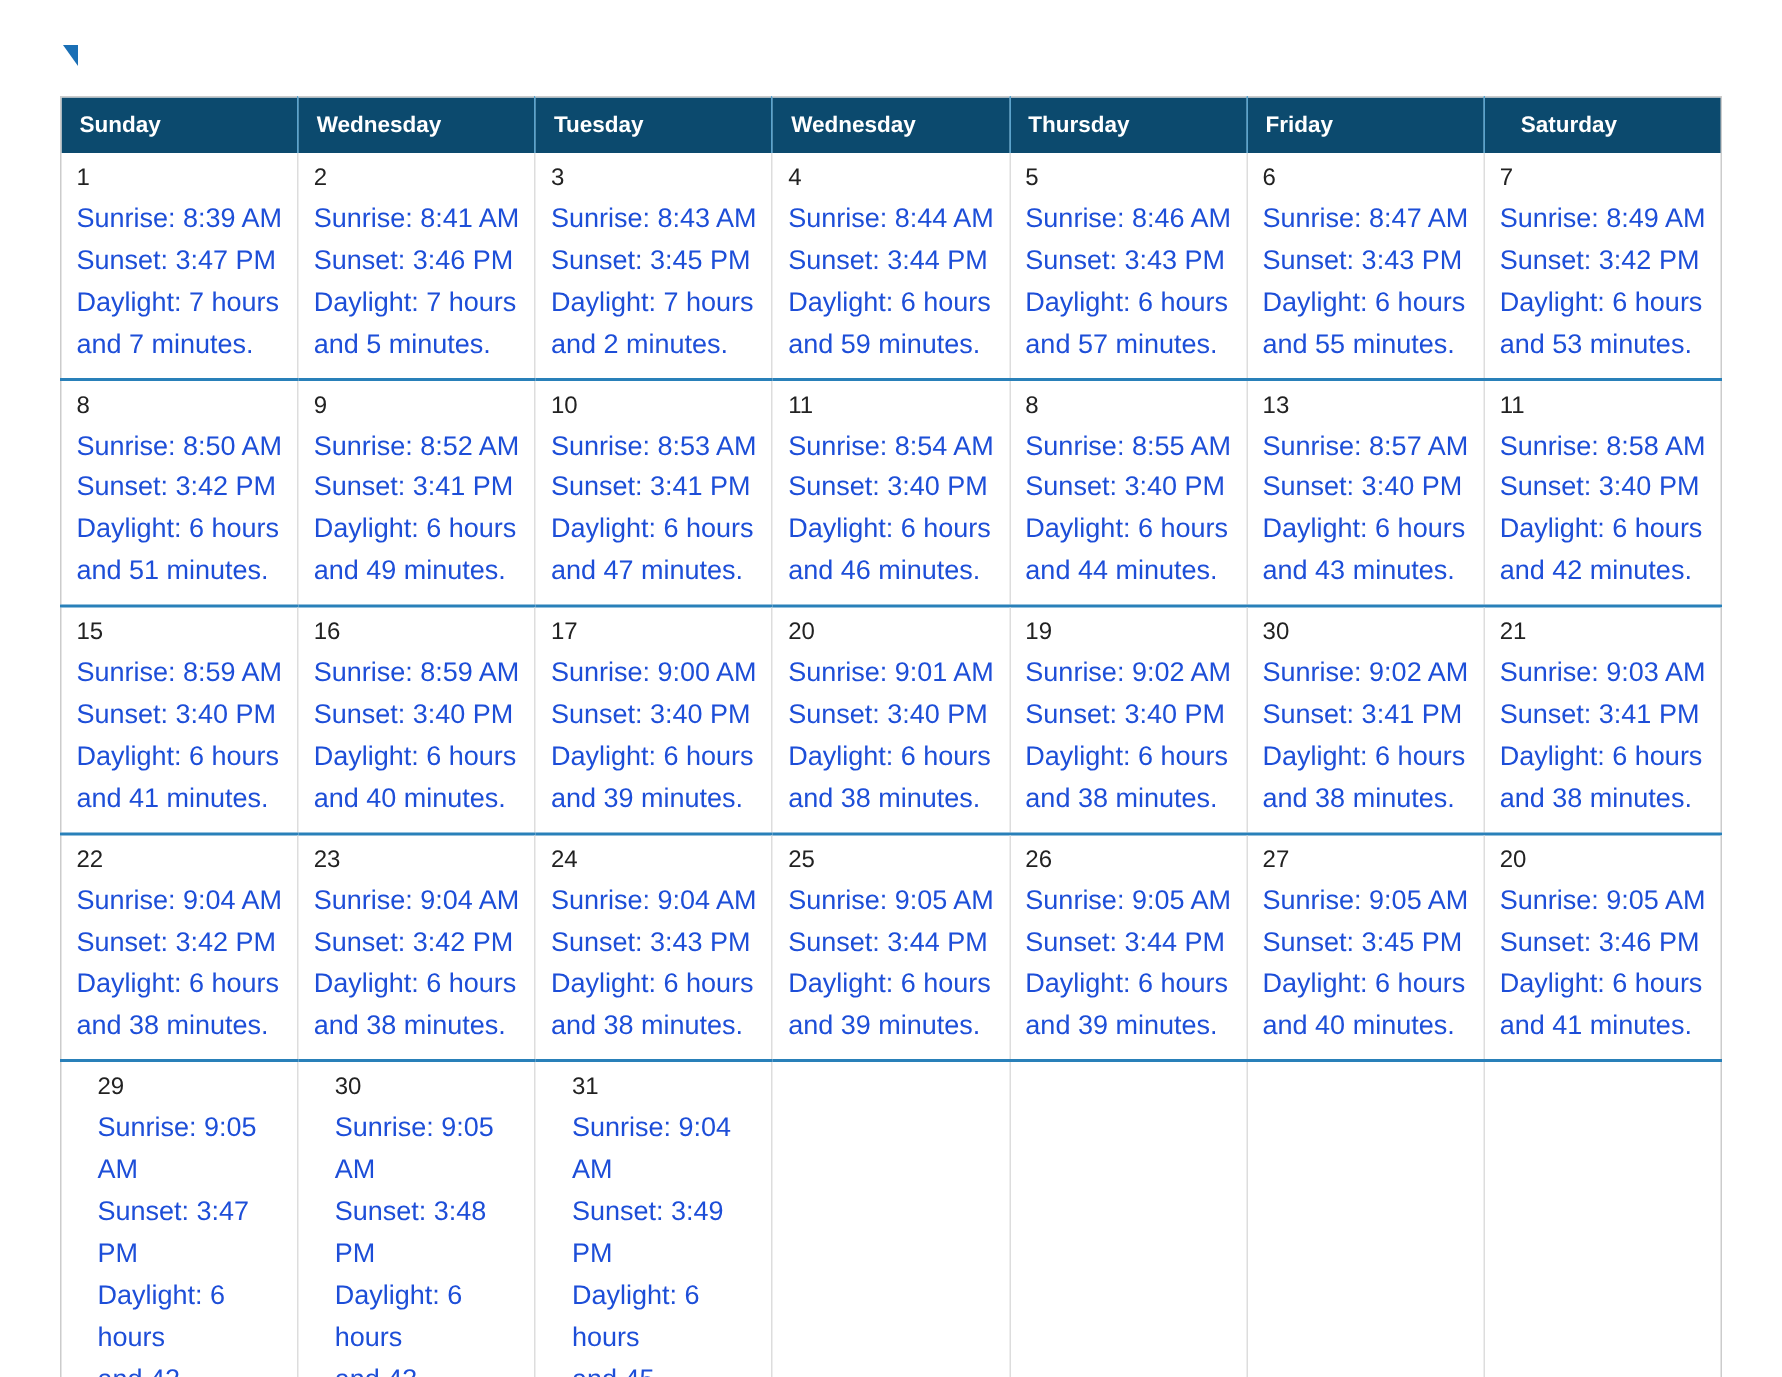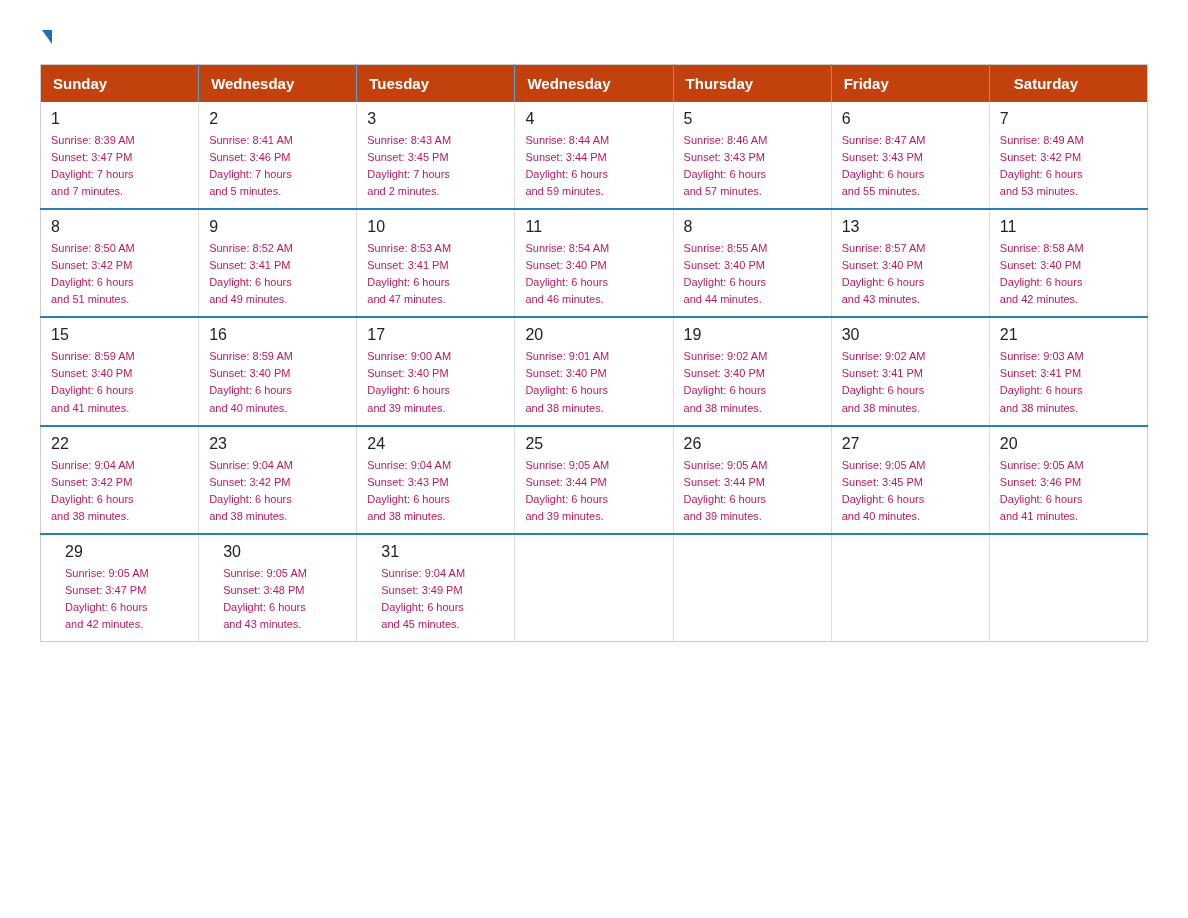--- a/index.html
+++ b/index.html
@@ -61,21 +61,21 @@
       font-weight: normal;
       color: #444;
       margin-top: 4px;
     }
     .calendar {
       width: 100%;
       border-collapse: collapse;
       border: 1px solid #ccc;
     }
     .calendar thead tr th {
-      background-color: #c2410c;
+      background-color: #0c4a6e;
       color: #fff;
       font-size: 15px;
       font-weight: bold;
       padding: 10px 12px;
       text-align: left;
       border-right: 1px solid #5ba3cc;
     }
     .calendar thead tr th:last-child {
       border-right: none;
       padding-left: 24px;
@@ -97,22 +97,22 @@
       padding-left: 24px;
     }
     .day-number {
       font-size: 16px;
       font-weight: normal;
       color: #222;
       display: block;
       margin-bottom: 4px;
     }
     .day-info {
-      font-size: 11px;
-      color: #be185d;
+      font-size: 18px;
+      color: #1d4ed8;
       line-height: 1.55;
     }
     .empty-cell {
       background: #fff;
     }
   </style>
 </head>
 <body>
 
 <div class="header">

